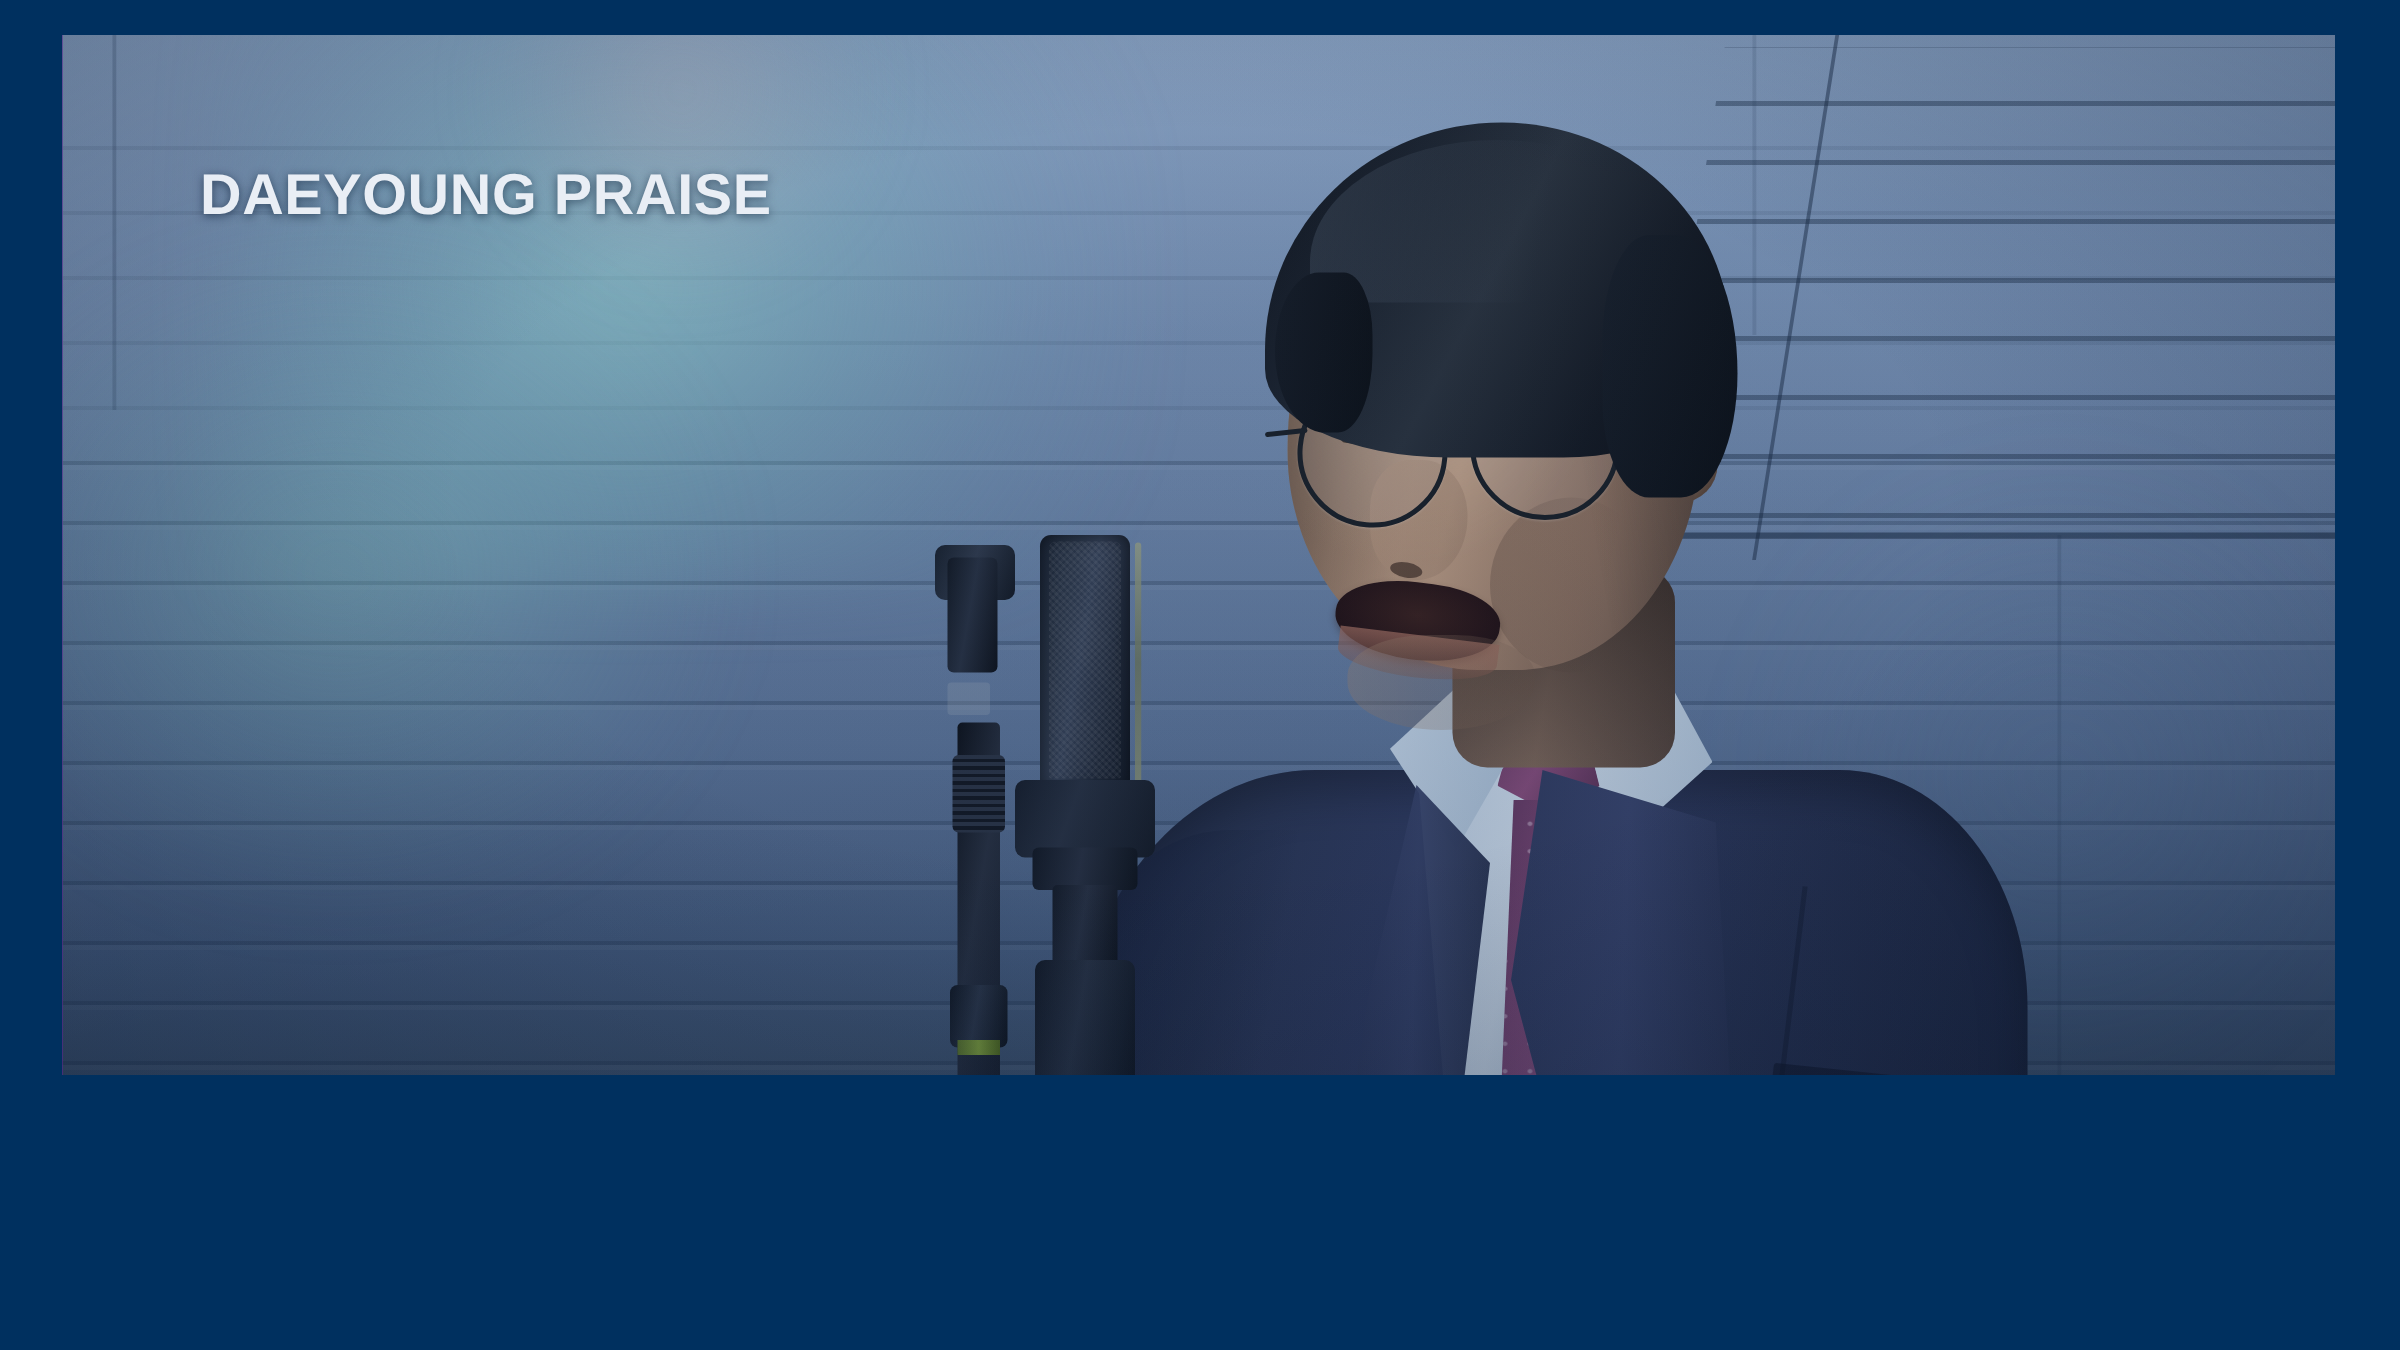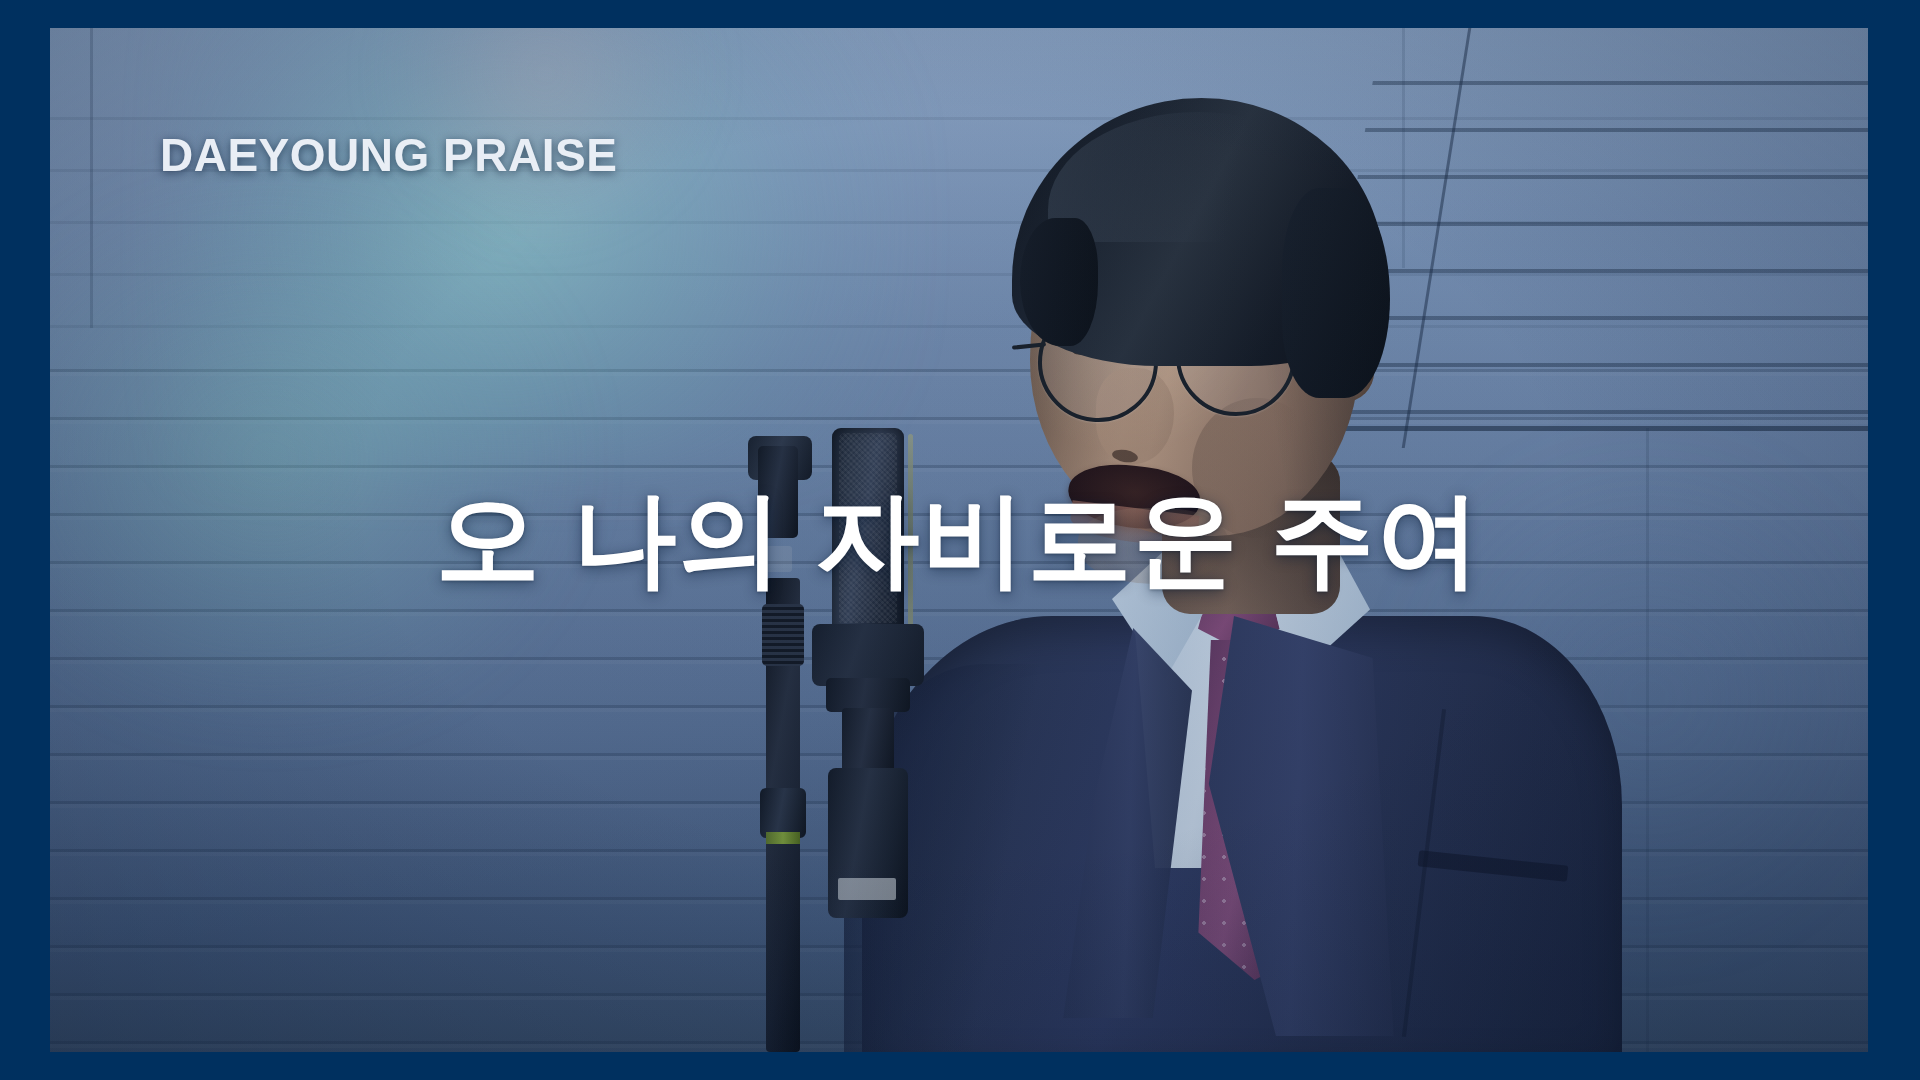--- a/index.html
+++ b/index.html
@@ -10,21 +10,21 @@
   #frame{
     position:relative;width:1920px;height:1080px;
     background:#00305f;
     box-sizing:border-box;
   }
 
   
   #stage{
     position:absolute;
     left:50px;top:28px;
-    width:1818px;height:1024px;
+    width:1818px;height:832px;
     overflow:hidden;
     background:#a21caf;
   }
 
   
   .wall-base{
     position:absolute;inset:0;
     background:
       linear-gradient(170deg,  rgba(150,175,205,0.55) 0%, rgba(120,148,182,0.25) 35%, rgba(70,96,132,0.0) 70%),
       linear-gradient(to bottom, #8ba3c4 0%, #7e97bb 18%, #6f88ad 42%, #5d769c 68%, #4b6387 88%, #415774 100%);
@@ -488,16 +488,15 @@
       <div class="stand"></div>
       <div class="stand-knurl"></div>
       <div class="stand-joint"></div>
       <div class="stand-green"></div>
     </div>
 
     <div class="grade"></div>
 
     <div id="brand">DAEYOUNG PRAISE</div>
 
-    <div id="song-title">오 나의 자비로운 주여</div>
 
   </div>
 </div>
 
 </body></html>

